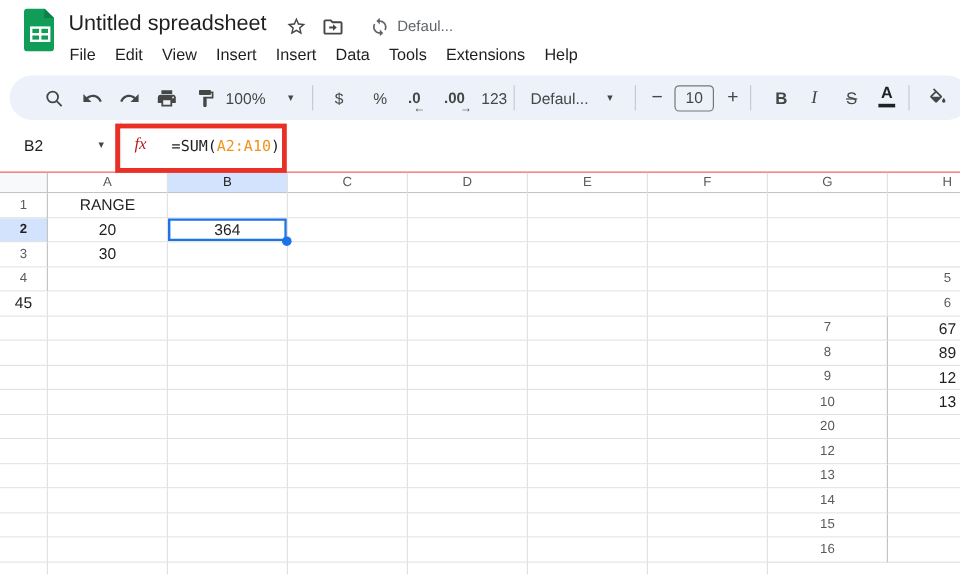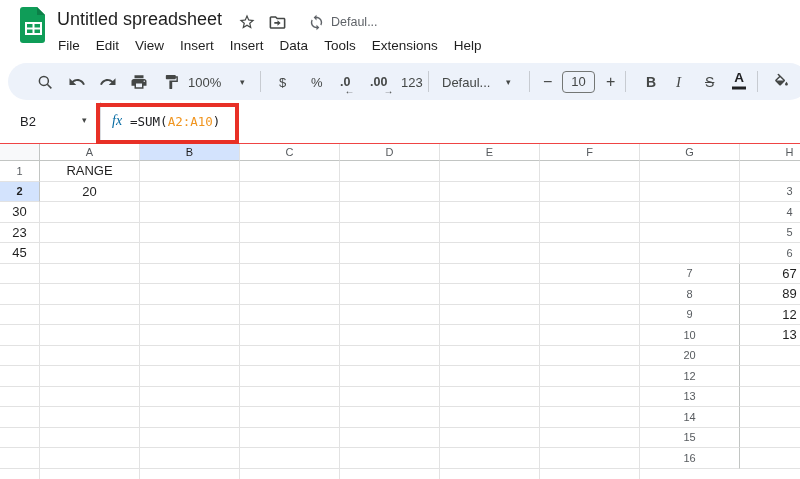--- a/index.html
+++ b/index.html
@@ -36,22 +36,22 @@
   .a-color { display:flex; flex-direction:column; align-items:center; }
   .a-color .a { font-size:13.5px; font-weight:700; color:#202124; line-height:1; }
   .a-color .bar { width:14px; height:3.5px; background:#202124; margin-top:2px; }
   .dec-icon { font-size:12.5px; font-weight:700; color:#444746; position:relative; }
   .dec-icon .arr { position:absolute; font-size:10px; font-weight:400; bottom:-7px; }
   
   #formulabar { position:absolute; top:102px; left:0; width:800px; height:42px; background:#fff; border-bottom:1px solid #ef4444; }
   #namebox-text { position:absolute; left:20px; top:12px; font-size:13px; color:#202124; }
   #namebox-caret { position:absolute; left:82px; top:14px; }
   #fb-divider { position:absolute; left:100px; top:0; width:1px; height:41px; background:#dadce0; }
-  #fx-icon { position:absolute; left:112px; top:11px; font-family:"Liberation Serif", serif; font-style:italic; font-size:14px; color:#0369a1; }
-  #formula-input { position:absolute; left:130px; top:12px; font-family:"DejaVu Sans Mono", monospace; font-size:12.5px; color:#202124; white-space:nowrap; }
+  #fx-icon { position:absolute; left:112px; top:11px; font-family:"Liberation Serif", serif; font-style:italic; font-size:14px; color:#b91c1c; }
+  #formula-input { position:absolute; left:143px; top:12px; font-family:"DejaVu Sans Mono", monospace; font-size:12.5px; color:#202124; white-space:nowrap; }
   #formula-input .range { color:#f0941e; }
   #annotation-red-box {
     position:absolute; left:96px; top:103px; width:143px; height:41px;
     border:4px solid #e83026; z-index:10; pointer-events:none;
   }
   
   #sheet {
     position:absolute; top:144px; left:0; width:840px;
     display:grid; grid-template-columns:40px repeat(8,100px);
     grid-template-rows:17px repeat(16,20.5px);
@@ -225,37 +225,37 @@
       <div class="cell bold">RANGE</div>
       <div class="cell"></div>
       <div class="cell"></div>
       <div class="cell"></div>
       <div class="cell"></div>
       <div class="cell"></div>
       <div class="cell"></div>
       <div class="cell"></div>
       <div class="rowhead sel">2</div>
       <div class="cell">20</div>
+      <div class="cell selected">364<div class="fill-handle"></div></div>
       <div class="cell"></div>
       <div class="cell"></div>
       <div class="cell"></div>
       <div class="cell"></div>
       <div class="cell"></div>
       <div class="cell"></div>
       <div class="rowhead">3</div>
       <div class="cell">30</div>
       <div class="cell"></div>
       <div class="cell"></div>
       <div class="cell"></div>
       <div class="cell"></div>
       <div class="cell"></div>
       <div class="cell"></div>
       <div class="cell"></div>
       <div class="rowhead">4</div>
-      <div class="cell">23</div>
       <div class="cell"></div>
       <div class="cell"></div>
       <div class="cell"></div>
       <div class="cell"></div>
       <div class="cell"></div>
       <div class="cell"></div>
       <div class="cell"></div>
       <div class="rowhead">5</div>
       <div class="cell">45</div>
       <div class="cell"></div>

